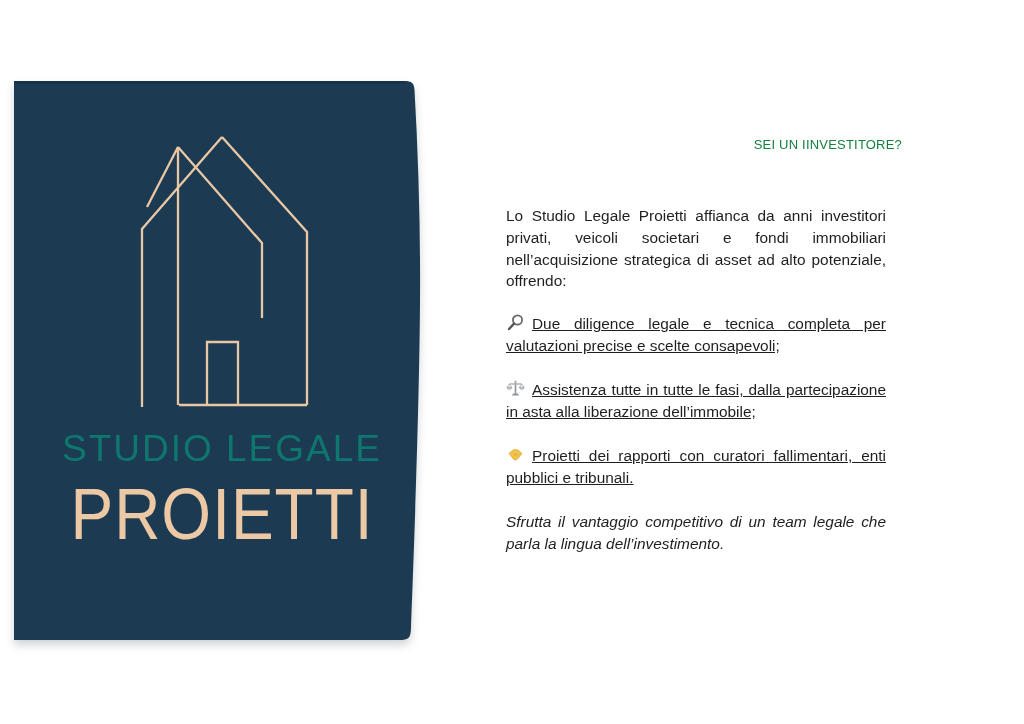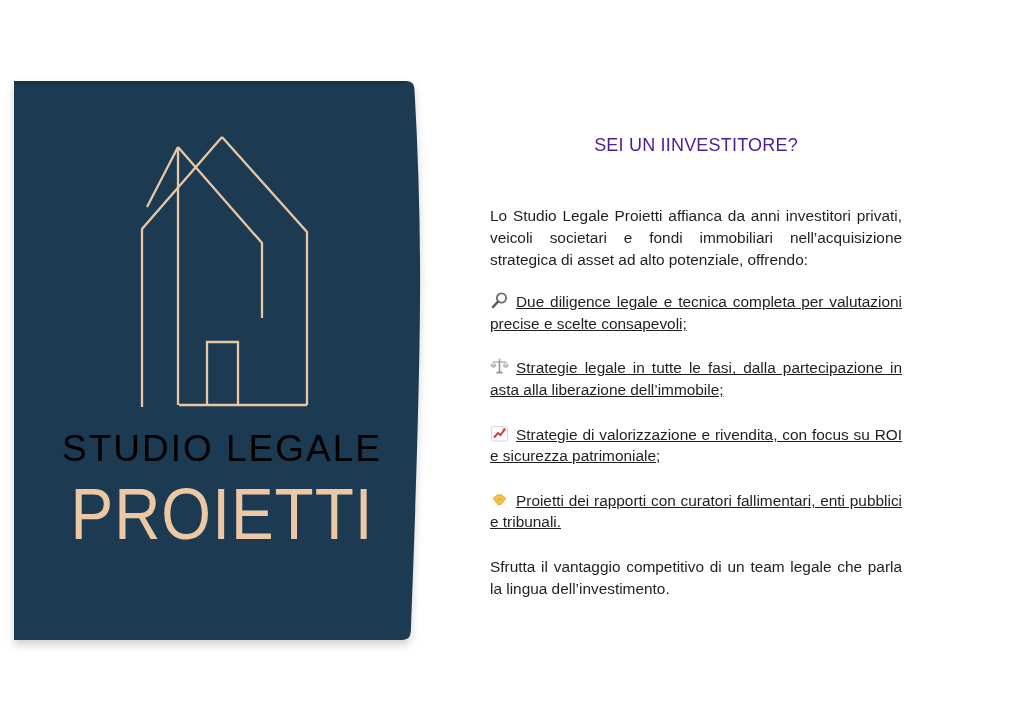--- a/index.html
+++ b/index.html
@@ -5,36 +5,36 @@
   html,body{margin:0;padding:0;}
   body{width:1024px;height:724px;background:#ffffff;position:relative;overflow:hidden;
        font-family:"Liberation Sans",sans-serif;}
   .stage{position:absolute;inset:0;width:1024px;height:724px;background:#ffffff;}
 
   
   .panel-svg{position:absolute;left:0;top:0;width:430px;height:724px;
              filter:drop-shadow(0 5px 4px rgba(40,50,60,0.22));}
   .logo-svg{position:absolute;left:0;top:0;width:430px;height:724px;}
   .brand-line1{position:absolute;left:24px;top:430px;width:396px;text-align:center;
-               color:#000000;font-size:37px;font-weight:400;letter-spacing:2px;
+               color:#0f766e;font-size:37px;font-weight:400;letter-spacing:2px;
                line-height:1;white-space:nowrap;}
   .brand-line2{position:absolute;left:24px;top:479px;width:396px;text-align:center;
                color:#ecc9a4;font-size:64px;font-weight:400;letter-spacing:1px;
                line-height:1;white-space:nowrap;transform:scaleY(1.12);transform-origin:top center;}
 
   
   .content{position:absolute;left:490px;top:0;width:412px;color:#1f1f1f;
            font-size:15.4px;line-height:21.8px;}
-  .content h1{margin:134px 0 0 0;padding:0;text-align:center;font-size:18px;
-              line-height:22px;font-weight:400;color:#4c1d95;letter-spacing:0.2px;}
-  .content p{margin:0;padding:0;text-align:justify;text-justify:inter-word;}
+  .content h1{margin:134px 0 0 0;padding:0;text-align:right;font-size:13px;
+              line-height:22px;font-weight:400;color:#15803d;letter-spacing:0.2px;}
+  .content p{margin:16px;padding:0;text-align:justify;text-justify:inter-word;}
   .intro{margin-top:49px !important;}
   .bullet{margin-top:22.5px !important;text-decoration:underline;}
   .bullet.first{margin-top:21px !important;}
-  .outro{margin-top:22.5px !important;}
+  .outro{margin-top:22.5px !important;font-style:italic;}
   .ico{display:inline-block;width:19px;height:19px;vertical-align:-3px;margin-right:7px;}
 </style>
 </head>
 <body>
 
 <div class="stage">
 
   <svg class="panel-svg" viewBox="0 0 430 724" xmlns="http://www.w3.org/2000/svg" aria-hidden="true">
     <path d="M14 81 L404 81 C412 81 414 83 414.5 90
              C418.5 160 420.5 230 420 300
@@ -72,27 +72,22 @@
 
     <p class="bullet"><svg class="ico" viewBox="0 0 19 19" xmlns="http://www.w3.org/2000/svg">
           <line x1="9.5" y1="3" x2="9.5" y2="15.2" stroke="#8e959f" stroke-width="1.6"></line>
           <line x1="3.2" y1="5" x2="15.8" y2="5" stroke="#aab0b8" stroke-width="1.4"></line>
           <circle cx="9.5" cy="2.6" r="1.1" fill="#aab0b8"></circle>
           <path d="M3.3 5 L1.2 8 M3.3 5 L5.4 8" stroke="#aab0b8" stroke-width="0.8" fill="none"></path>
           <path d="M1 8 A2.4 2.4 0 0 0 5.8 8 Z" fill="#c7ccd4" stroke="#8e959f" stroke-width="0.6"></path>
           <path d="M15.7 5 L13.6 8 M15.7 5 L17.8 8" stroke="#aab0b8" stroke-width="0.8" fill="none"></path>
           <path d="M13.4 8 A2.4 2.4 0 0 0 18.2 8 Z" fill="#c7ccd4" stroke="#8e959f" stroke-width="0.6"></path>
           <path d="M5.8 16.6 L13.2 16.6 L11.8 14.6 L7.2 14.6 Z" fill="#8e959f"></path>
-        </svg><span>Strategie legale in tutte le fasi, dalla partecipazione in asta alla liberazione dell’immobile;</span></p>
+        </svg><span>Assistenza tutte in tutte le fasi, dalla partecipazione in asta alla liberazione dell’immobile;</span></p>
 
-    <p class="bullet"><svg class="ico" viewBox="0 0 19 19" xmlns="http://www.w3.org/2000/svg">
-          <rect x="1.5" y="2.5" width="16" height="14.5" rx="1.5" fill="#fbfbfb" stroke="#d8d8d8" stroke-width="1"></rect>
-          <polyline points="4,13.5 8,9 10.5,11 14.8,5.2" fill="none" stroke="#cf3f3f" stroke-width="2"></polyline>
-          <path d="M15.9 4.2 L12.3 4.7 L15.1 7.1 Z" fill="#cf3f3f"></path>
-        </svg><span>Strategie di valorizzazione e rivendita, con focus su ROI e sicurezza patrimoniale;</span></p>
 
     <p class="bullet"><svg class="ico" viewBox="0 0 19 19" xmlns="http://www.w3.org/2000/svg">
           <path d="M3 8.5 L7.5 4.8 L11.5 4.8 L16 8.5 L10.6 14.8 L8.4 14.8 Z" fill="#f3c34b" stroke="#d9a32a" stroke-width="0.8"></path>
           <path d="M7.8 9.2 L9.4 10.8 M9.8 8.6 L11.3 10.1" stroke="#d9a32a" stroke-width="1" fill="none" stroke-linecap="round"></path>
           <path d="M4.6 10.2 L9.4 14.6 L7.6 14.6 Z" fill="#e0a92f" opacity="0.75"></path>
         </svg><span>Proietti dei rapporti con curatori fallimentari, enti pubblici e tribunali.</span></p>
 
     <p class="outro">Sfrutta il vantaggio competitivo di un team legale che parla la lingua dell’investimento.</p>
 
   </div>

